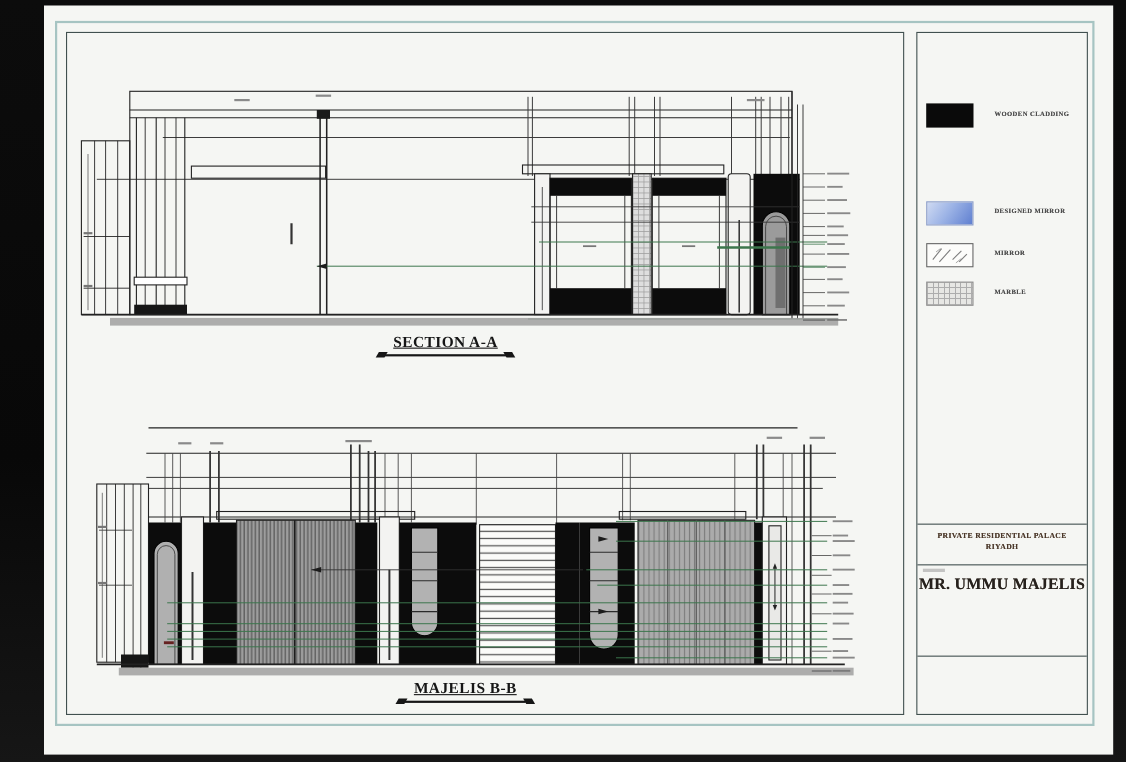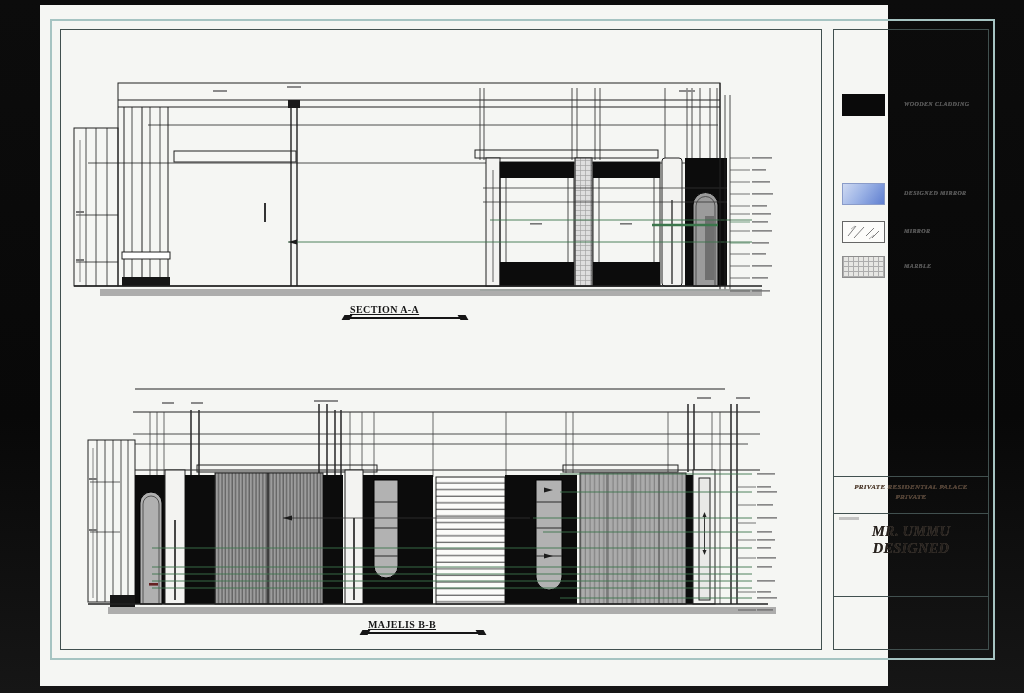--- a/index.html
+++ b/index.html
@@ -1,25 +1,25 @@
 <!DOCTYPE html>
 <html><head>
 <meta charset="utf-8">
 <style>
   html,body{margin:0;padding:0;background:#090909;width:1024px;height:693px;overflow:hidden;}
   .canvas{position:relative;width:1024px;height:693px;background:linear-gradient(180deg,#0c0c0c 0%,#080808 60%,#161616 100%);font-family:"Liberation Serif",serif;}
-  .sheet{position:absolute;left:40px;top:5px;width:848px;height:681px;background:#f5f6f3;font-style:italic;}
+  .sheet{position:absolute;left:40px;top:5px;width:972px;height:681px;background:#f5f6f3;}
   .frame-teal{position:absolute;left:10px;top:14px;width:941px;height:637px;border:2px solid #a6c4c2;}
   .frame-dark-main{position:absolute;left:20px;top:24px;width:760px;height:619px;border:1.5px solid #41504f;}
   .side-panel{position:absolute;left:793px;top:24px;width:154px;height:619px;border:1.5px solid #41504f;}
   .drawlayer{position:absolute;left:0;top:0;width:1024px;height:693px;filter:blur(0.3px) saturate(.92);}
 
   
   .sec-label{position:absolute;}
-  .sec-label-text{font-weight:bold;font-size:10px;letter-spacing:.4px;text-align:left;color:#161616;text-decoration:underline;text-underline-offset:1px;}
+  .sec-label-text{font-weight:bold;font-size:14px;letter-spacing:.4px;text-align:center;color:#161616;text-decoration:underline;text-underline-offset:1px;}
   .sec-label-rule{height:2.6px;background:#161616;margin-top:1.5px;position:relative;}
   .sec-label-rule::before,.sec-label-rule::after{content:"";position:absolute;top:-1.2px;width:8px;height:5px;background:#161616;}
   .sec-label-rule::before{left:-7px;transform:skewX(-30deg);}
   .sec-label-rule::after{right:-7px;transform:skewX(30deg);}
 
   
   .legend-item{position:absolute;left:0;width:100%;height:26px;}
   .legend-swatch{position:absolute;left:8px;top:0;width:43px;height:22px;box-sizing:border-box;}
   .sw-black{background:#0a0a0a;}
   .sw-blue{background:linear-gradient(125deg,#cfdaf2 0%,#9db4e6 45%,#5f7fd0 100%);border:1px solid #8a9cc9;}
@@ -64,25 +64,25 @@
         </div>
         <div class="legend-label">MIRROR</div>
       </div>
       <div class="legend-item" style="top:226px">
         <div class="legend-swatch sw-marble"></div>
         <div class="legend-label">MARBLE</div>
       </div>
 
       <div class="tb-row" style="top:446px;height:37px;padding-top:6px">
         <div class="tb-small">PRIVATE RESIDENTIAL PALACE</div>
-        <div class="tb-small">PRIVATE</div>
+        <div class="tb-small">RIYADH</div>
       </div>
       <div class="tb-row" style="top:483px;height:35px;padding-top:9px">
         <div class="row-tag"></div>
-        <div class="tb-client">MR. UMMU DESIGNED</div>
+        <div class="tb-client">MR. UMMU MAJELIS</div>
       </div>
       <div class="tb-row" style="top:566px;height:53px"></div>
     </div>
   </div>
 
   <svg class="drawlayer" viewBox="0 0 1024 693">
     <defs>
       <pattern id="patFlute" width="3.4" height="8" patternUnits="userSpaceOnUse">
         <rect width="3.4" height="8" fill="#9d9d9d"></rect>
         <line x1="1" y1="0" x2="1" y2="8" stroke="#565656" stroke-width="1.1"></line>

